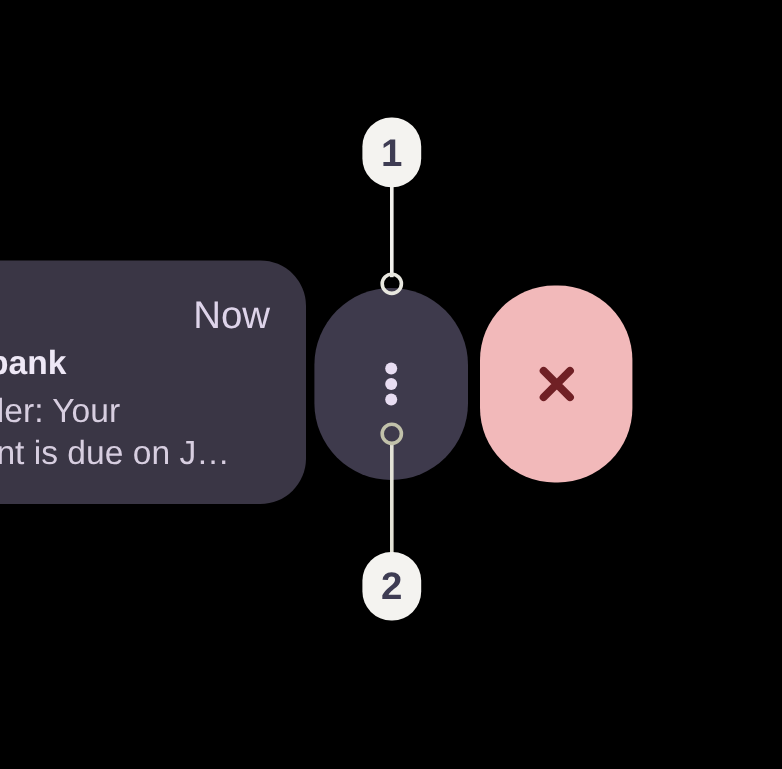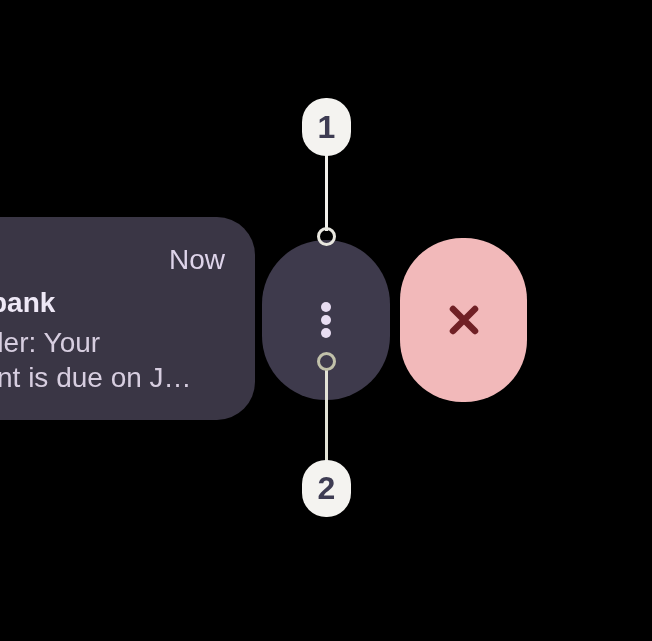--- a/index.html
+++ b/index.html
@@ -26,21 +26,21 @@
     width: 315px;
     height: 203px;
     border-radius: 38px;
     background: var(--card-bg, #3a3645);
     z-index: 1;
   }
   .card .now {
     position: absolute;
     top: 29px;
     right: 30px;
-    font-size: 28px;
+    font-size: 32px;
     line-height: 1;
     color: var(--text-time, #ded4ea);
   }
   .card .t-line {
     position: absolute;
     white-space: nowrap;
     line-height: 1;
     font-size: 28px;
   }
   .card .line-title {

